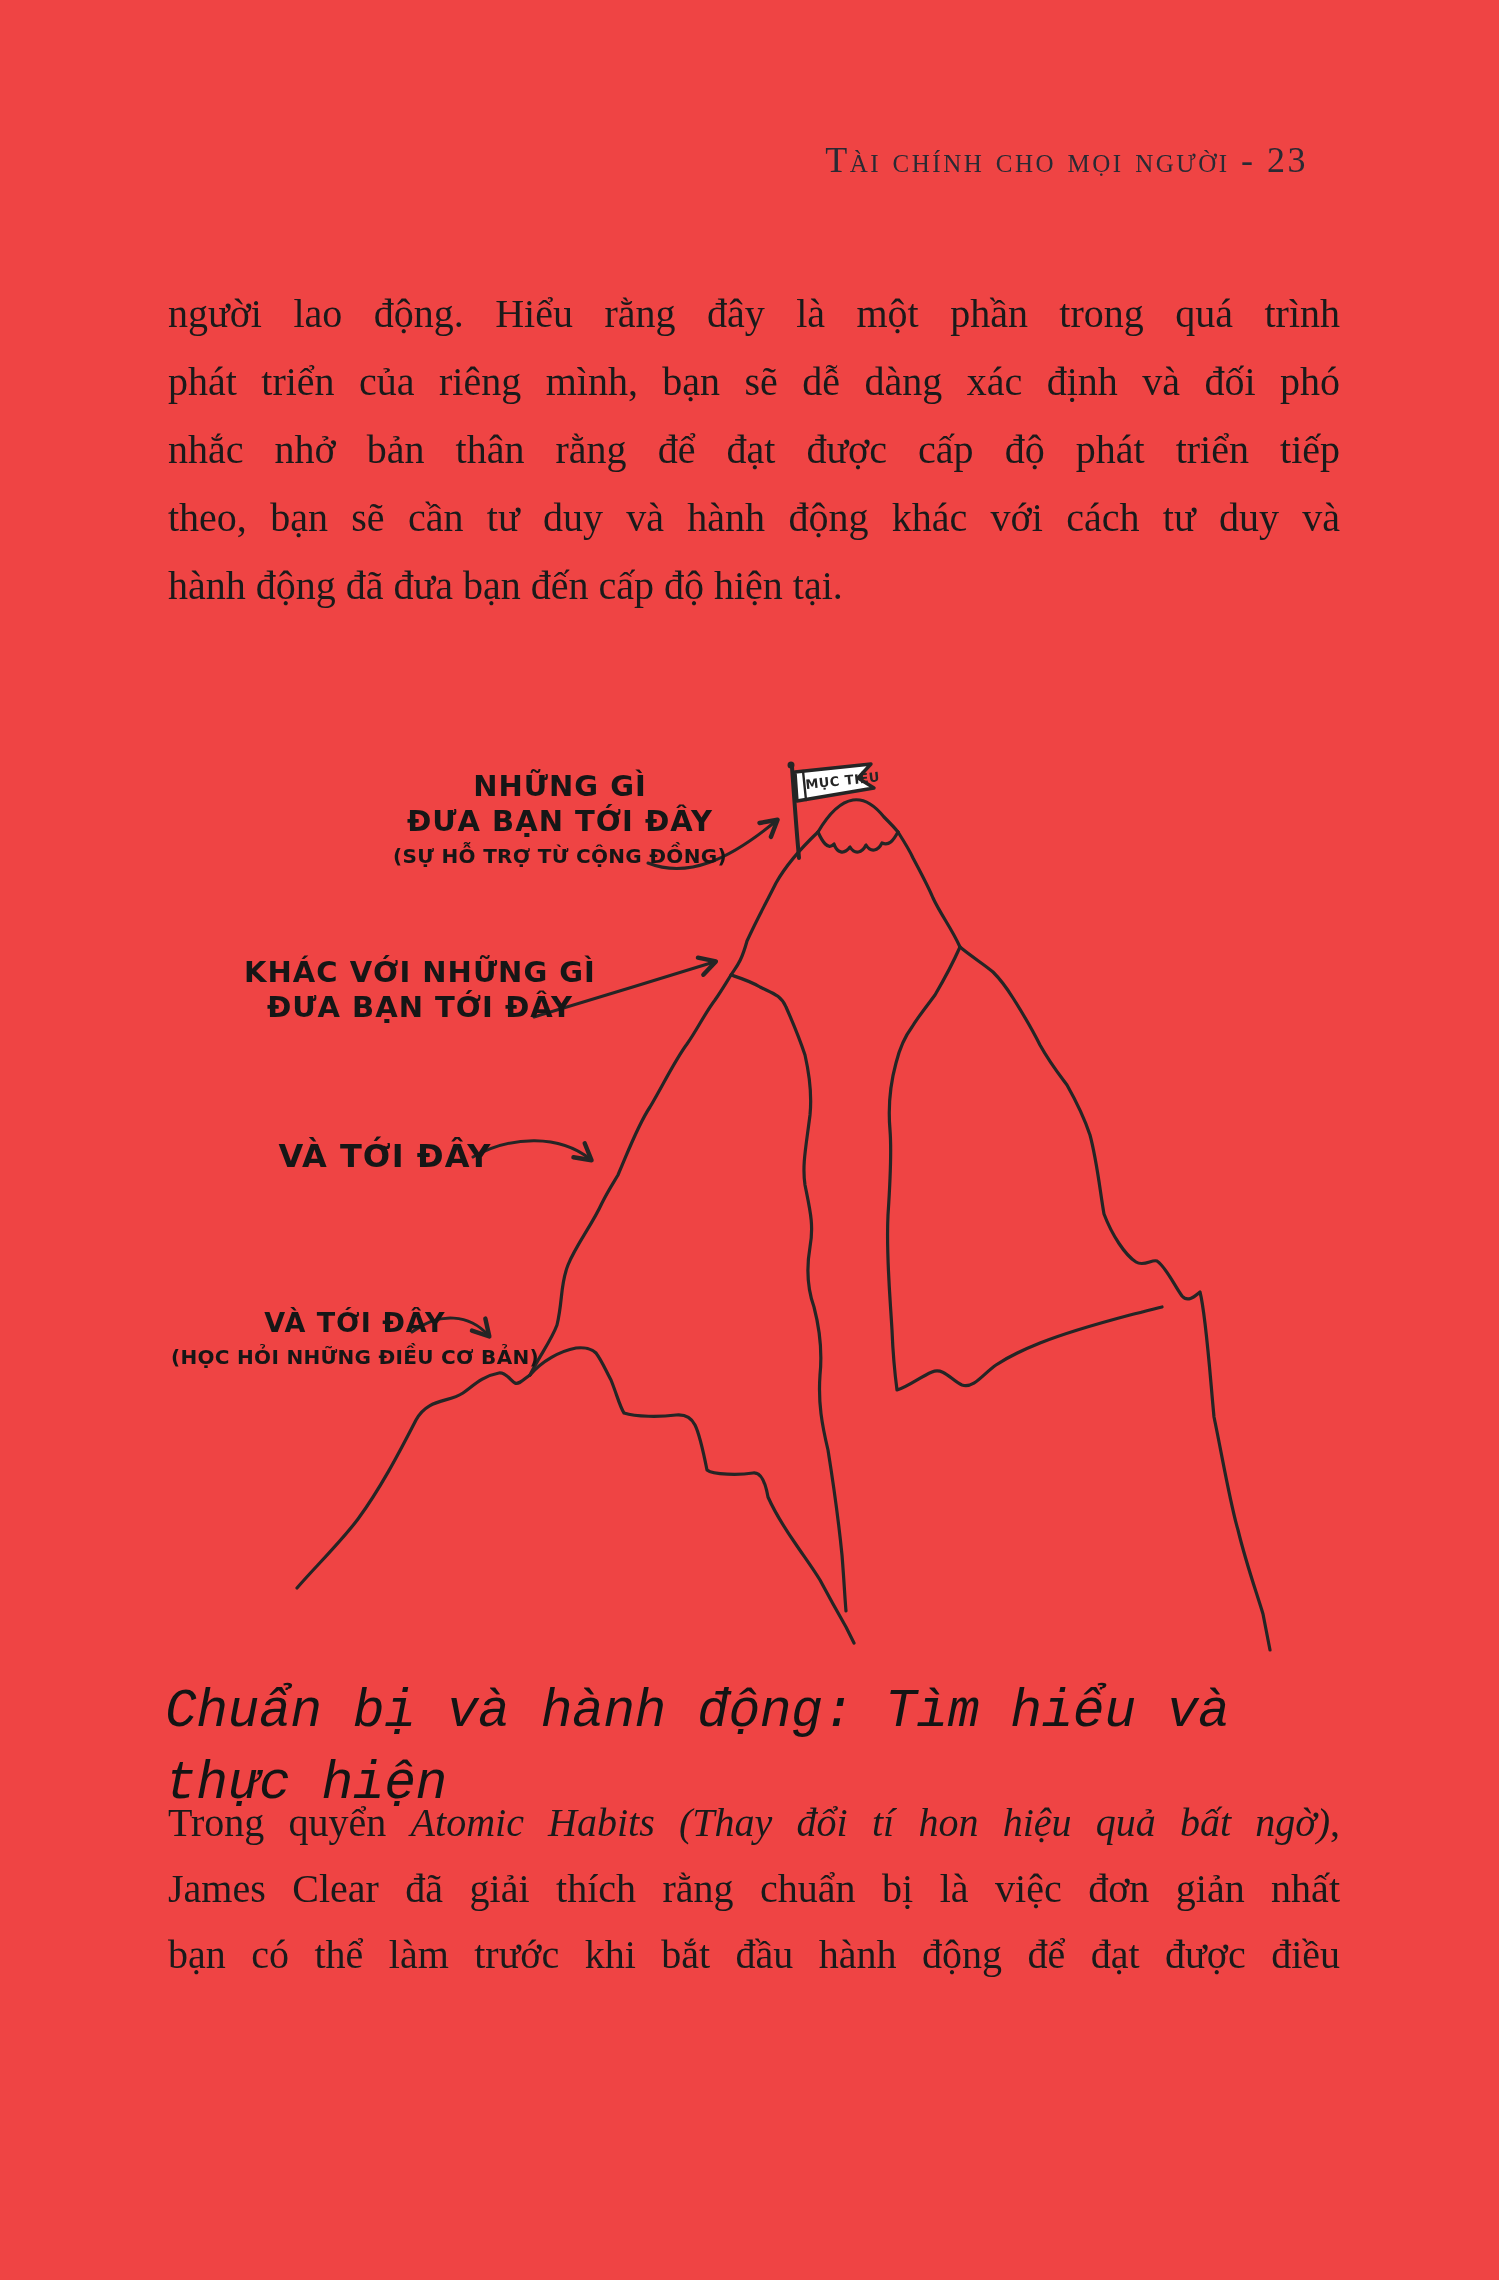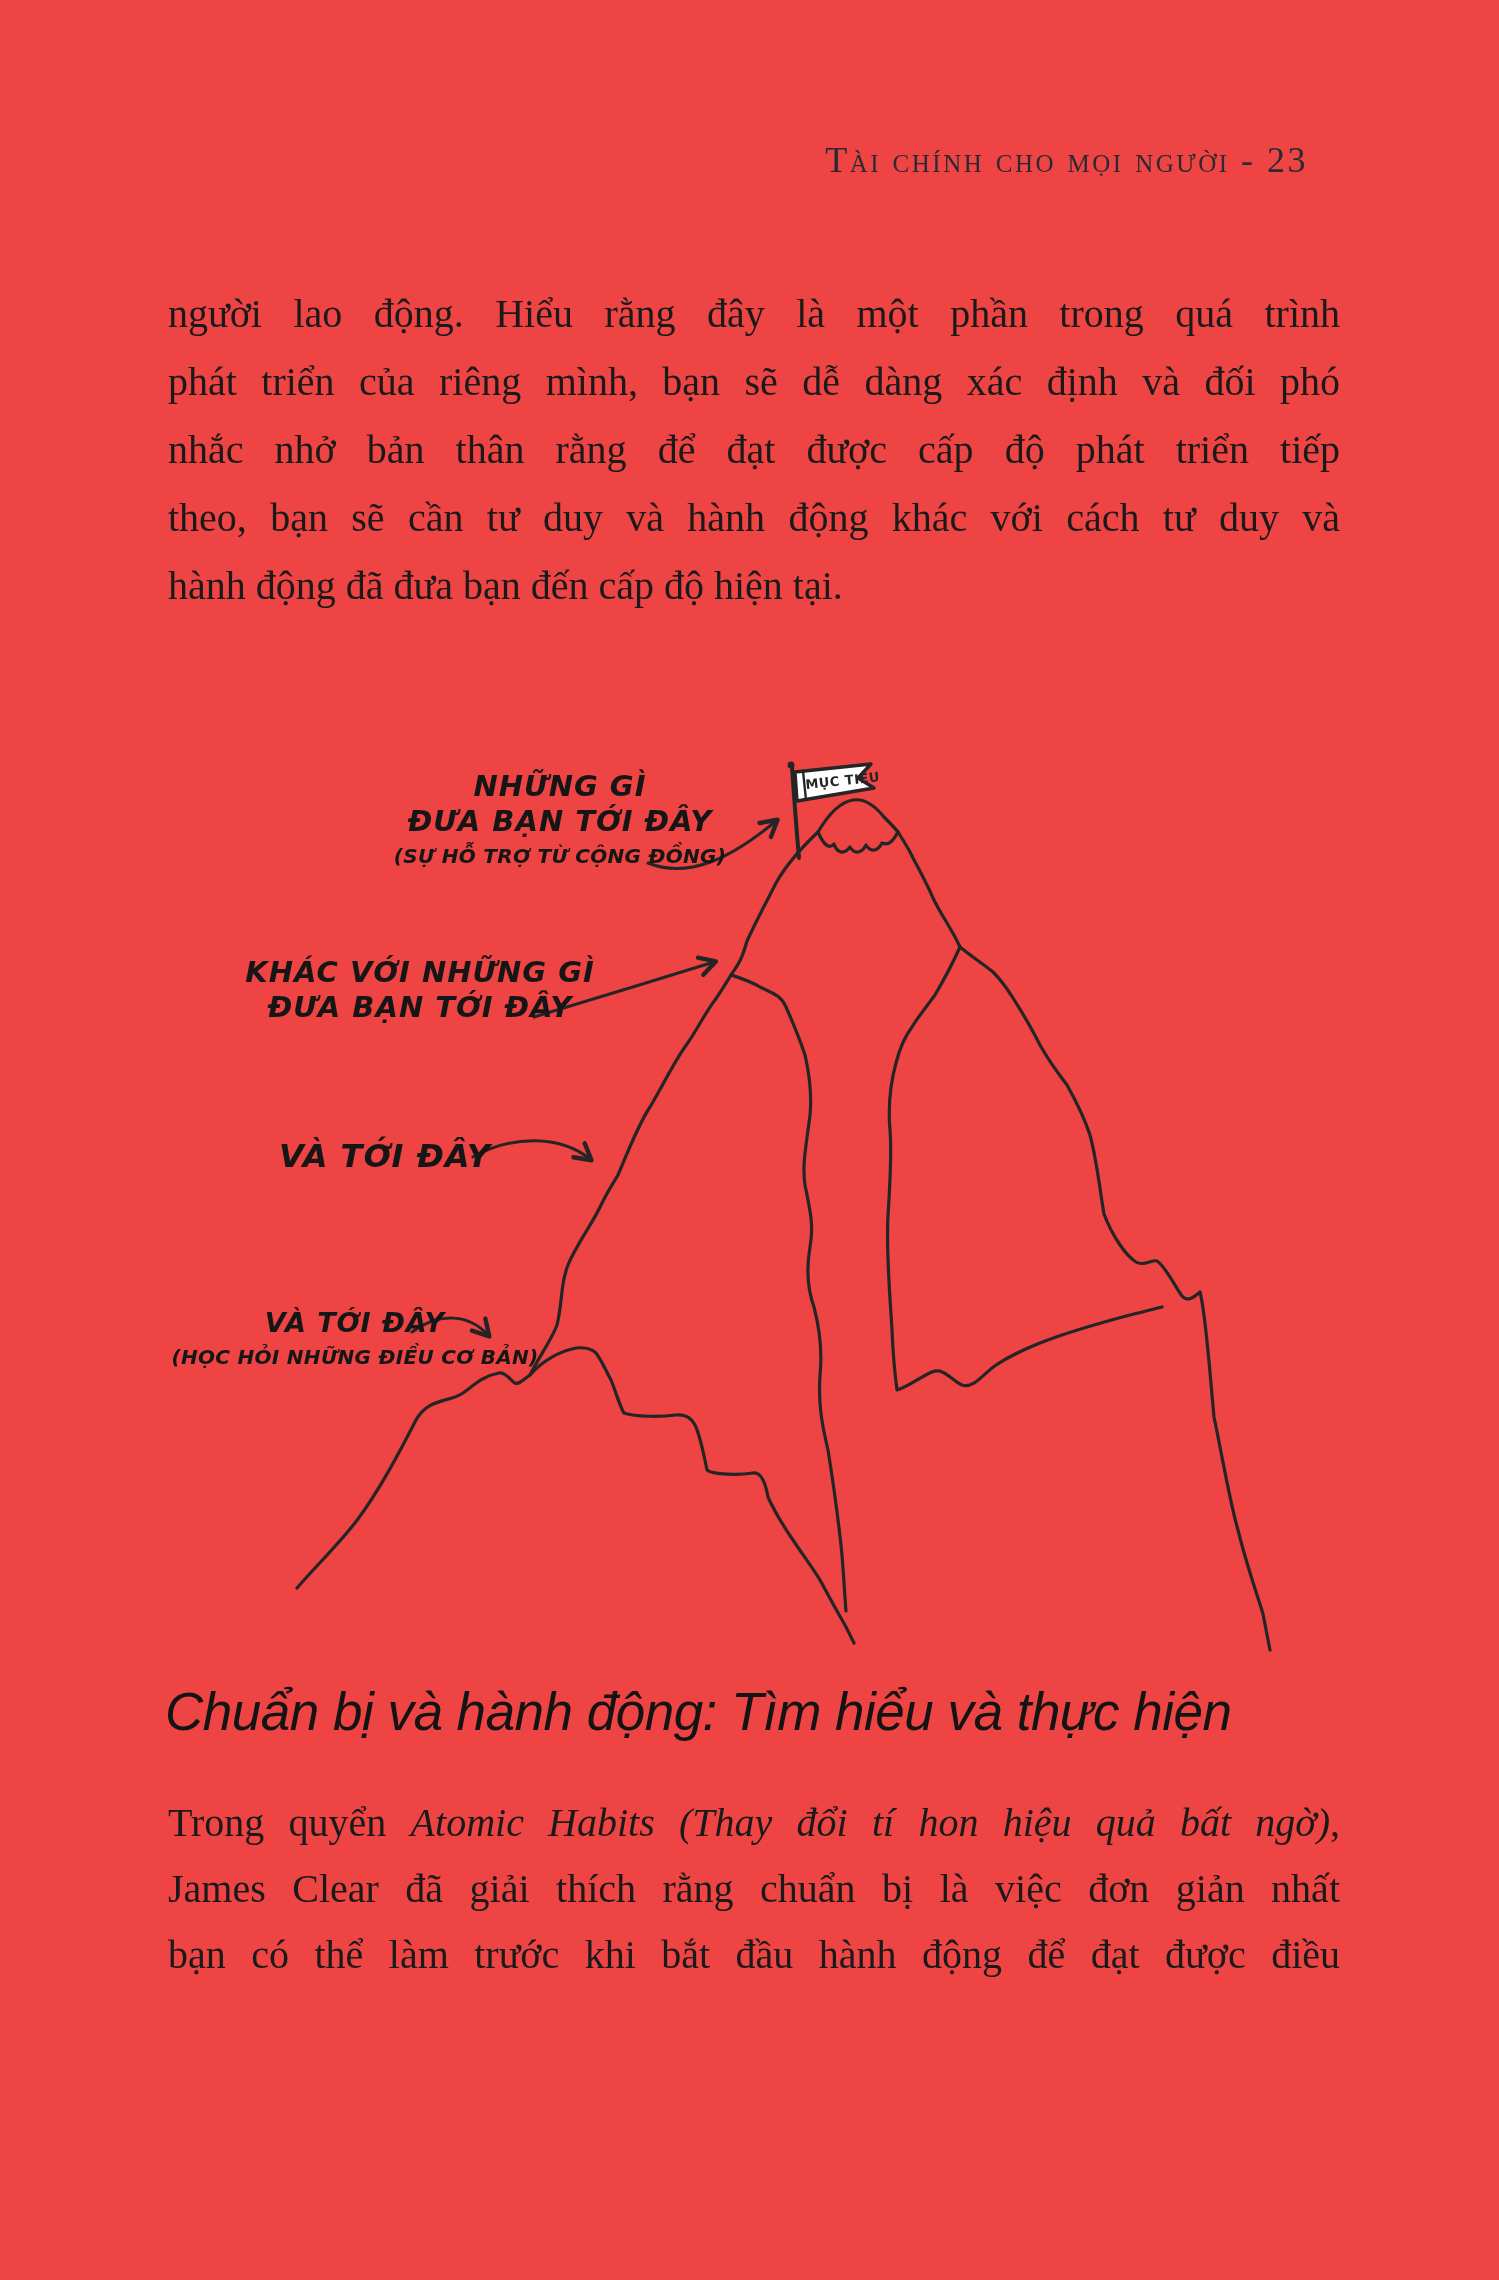--- a/index.html
+++ b/index.html
@@ -28,32 +28,32 @@
     font-size:40px;line-height:68px;
     text-align:justify;text-align-last:justify;
     white-space:nowrap;
   }
   .p2 .bline{line-height:66px;}
   .bline-last{text-align-last:left;white-space:normal;}
   .it{font-style:italic;}
   
   .h2{
     position:absolute;top:1676px;left:165px;width:1210px;
-    font-family:Liberation Sans, sans-serif;
+    font-family:Liberation Mono, monospace;
     font-style:italic;
     font-size:53px;line-height:72px;
     letter-spacing:-0.5px;
     color:#141414;
   }
   
   .illus{position:absolute;top:755px;left:140px;width:1220px;height:910px;}
   .illus svg{position:absolute;left:0;top:0;}
   .dlabel{
     position:absolute;text-align:center;color:#161616;
-    font-family:"DejaVu Sans",sans-serif;font-weight:600;font-style:italic;
+    font-family:"DejaVu Sans",sans-serif;font-weight:600;
   }
   .dl-main{font-size:29px;letter-spacing:1px;line-height:35px;}
   .dl-sub{font-size:20px;letter-spacing:0.3px;line-height:26px;margin-top:4px;font-weight:600;}
   .lbl3 .dl-main{font-size:32px;}
   .lbl4 .dl-main{font-size:27px;}
 </style>
 </head>
 <body>
 
 <div class="page">

